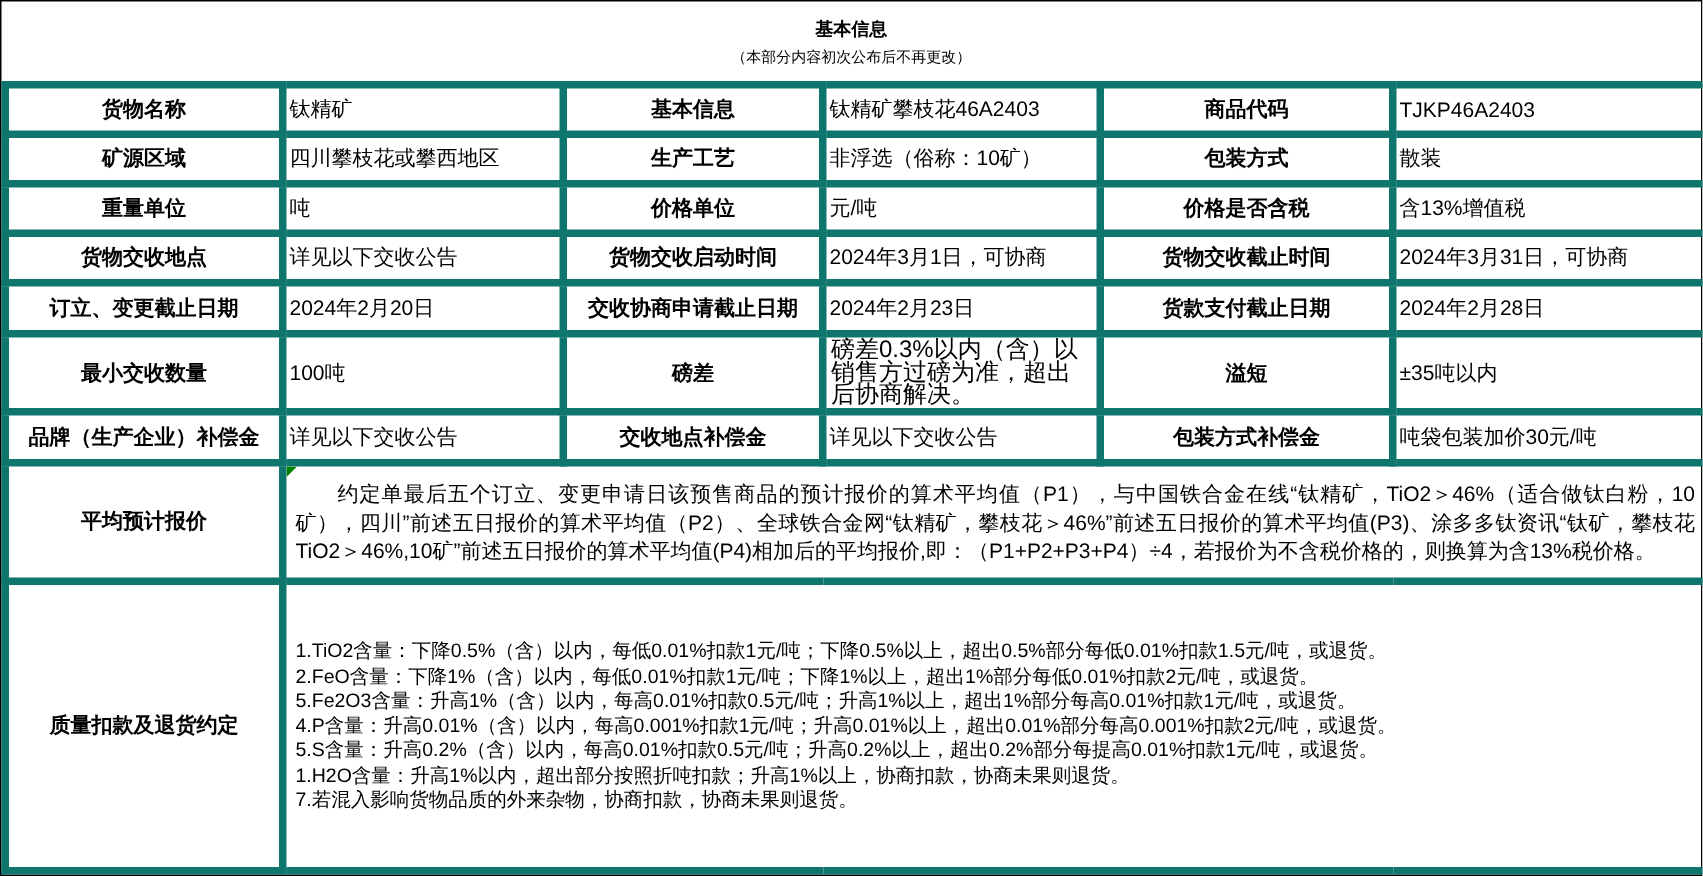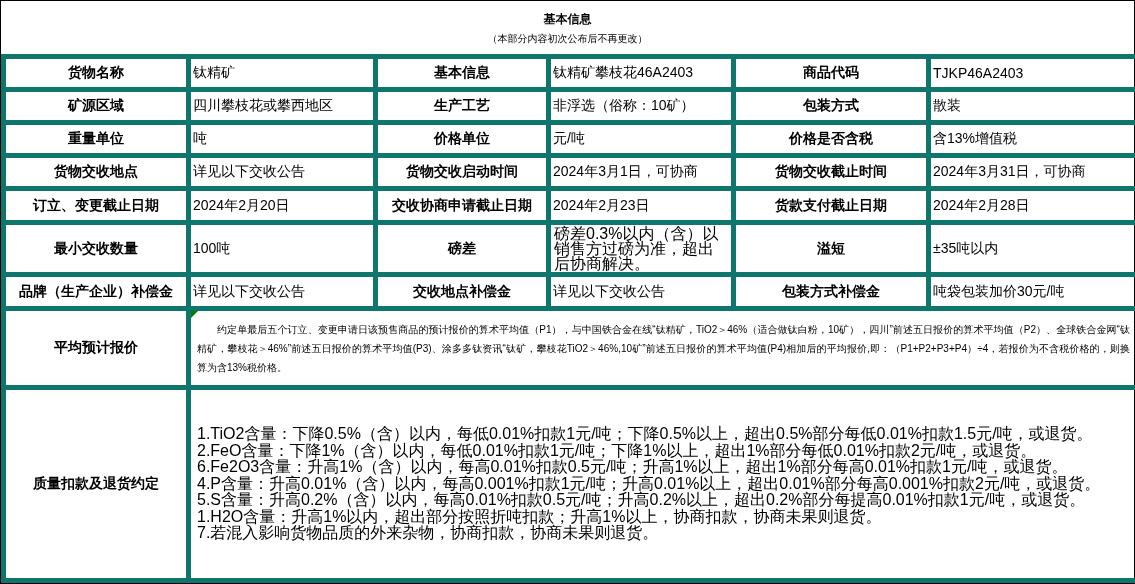--- a/index.html
+++ b/index.html
@@ -12,24 +12,24 @@
   }
   .header{height:53px;flex:0 0 53px;display:flex;flex-direction:column;align-items:center;justify-content:center;}
   .title{font-size:12px;font-weight:bold;line-height:22px;}
   .subtitle{font-size:10px;line-height:17px;}
   table.grid{width:100%;height:529px;border-collapse:collapse;table-layout:fixed;}
   td{border:5px solid #0f766e;vertical-align:middle;overflow:hidden;}
   td.lbl{font-weight:bold;text-align:center;font-size:14px;padding:1px 2px;}
   td.val{text-align:left;font-size:14px;padding:1px 2px;}
   td.val.small{font-size:16px;text-align:left;line-height:15px;padding:1px 3px;}
   td.sec{position:relative;text-align:left;padding:2px 6px;}
-  p.para{margin:0;font-size:10px;line-height:19px;}
+  p.para{margin:0;font-size:14px;line-height:19px;}
   .sec-quote p.para{text-align:justify;text-indent:2em;}
   .sec-quality p.para{line-height:20px;}
-  .sec-deduct p.para{font-size:16px;line-height:16.5px;}
+  .sec-deduct p.para{font-size:13px;line-height:16.5px;}
   .flag{
     position:absolute;top:0;left:0;width:0;height:0;
     border-top:7px solid #008000;border-right:7px solid transparent;
   }
 </style>
 </head>
 <body>
 
 <div class="page">
 
@@ -112,21 +112,21 @@
           <p class="para">约定单最后五个订立、变更申请日该预售商品的预计报价的算术平均值（P1），与中国铁合金在线“钛精矿，TiO2＞46%（适合做钛白粉，10矿），四川”前述五日报价的算术平均值（P2）、全球铁合金网“钛精矿，攀枝花＞46%”前述五日报价的算术平均值(P3)、涂多多钛资讯“钛矿，攀枝花TiO2＞46%,10矿”前述五日报价的算术平均值(P4)相加后的平均报价,即：（P1+P2+P3+P4）÷4，若报价为不含税价格的，则换算为含13%税价格。</p>
         </td>
       </tr>
 
 
       <tr>
         <td class="lbl">质量扣款及退货约定</td>
         <td class="sec sec-deduct" colspan="5">
           <p class="para">1.TiO2含量：下降0.5%（含）以内，每低0.01%扣款1元/吨；下降0.5%以上，超出0.5%部分每低0.01%扣款1.5元/吨，或退货。</p>
           <p class="para">2.FeO含量：下降1%（含）以内，每低0.01%扣款1元/吨；下降1%以上，超出1%部分每低0.01%扣款2元/吨，或退货。</p>
-          <p class="para">6.Fe2O3含量：升高1%（含）以内，每高0.01%扣款0.5元/吨；升高1%以上，超出1%部分每高0.01%扣款1元/吨，或退货。</p>
+          <p class="para">5.Fe2O3含量：升高1%（含）以内，每高0.01%扣款0.5元/吨；升高1%以上，超出1%部分每高0.01%扣款1元/吨，或退货。</p>
           <p class="para">4.P含量：升高0.01%（含）以内，每高0.001%扣款1元/吨；升高0.01%以上，超出0.01%部分每高0.001%扣款2元/吨，或退货。</p>
           <p class="para">5.S含量：升高0.2%（含）以内，每高0.01%扣款0.5元/吨；升高0.2%以上，超出0.2%部分每提高0.01%扣款1元/吨，或退货。</p>
           <p class="para">1.H2O含量：升高1%以内，超出部分按照折吨扣款；升高1%以上，协商扣款，协商未果则退货。</p>
           <p class="para">7.若混入影响货物品质的外来杂物，协商扣款，协商未果则退货。</p>
         </td>
       </tr>
     </tbody>
   </table>
 </div>
 

